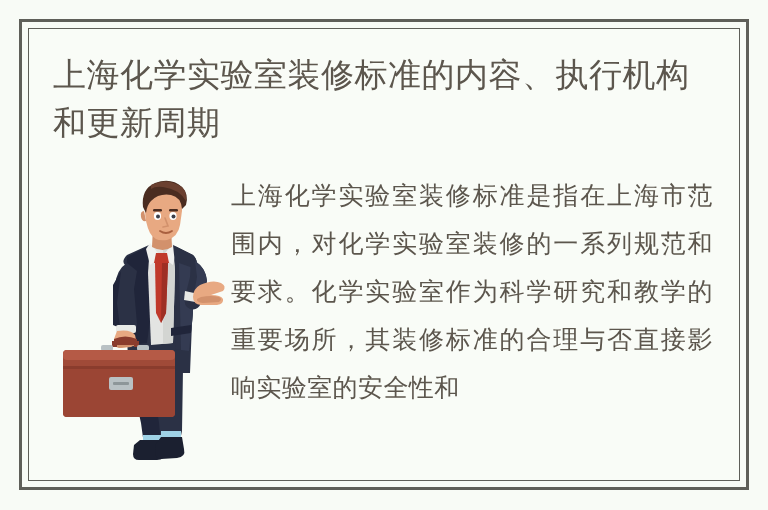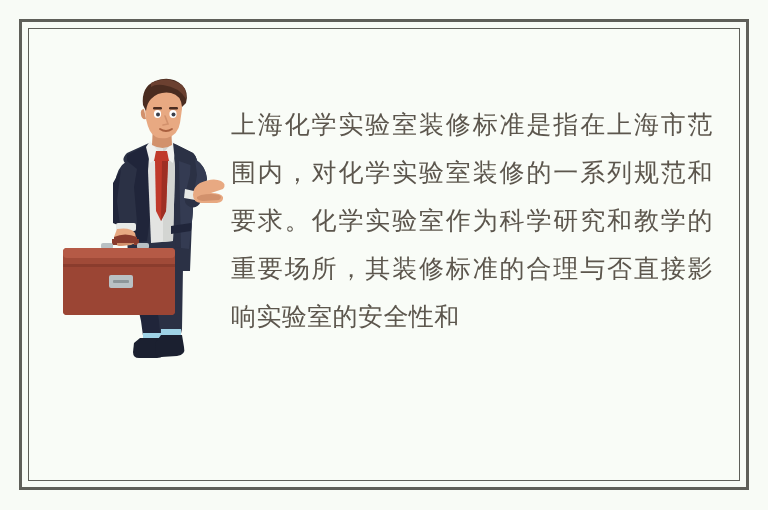--- a/index.html
+++ b/index.html
@@ -52,22 +52,22 @@
     font-size: 33px;
     line-height: 48px;
     font-weight: 400;
     letter-spacing: 0.5px;
     color: #5c564d;
     white-space: pre-line;
   }
 
   .article-body-row {
     display: flex;
-    align-items: center;
-    margin-top: 20px;
+    align-items: flex-start;
+    margin-top: 26px;
   }
 
   .figure-wrap {
     flex: 0 0 180px;
     width: 180px;
     height: 300px;
     position: relative;
   }
 
   .figure-wrap svg {
@@ -90,20 +90,21 @@
     margin-top: -2px;
   }
 </style>
 </head>
 <body>
 
 <div class="card">
   <div class="card-inner">
     <div class="content">
 
+      <h1 class="article-title">上海化学实验室装修标准的内容、执行机构和更新周期</h1>
 
       <div class="article-body-row">
 
         <div class="figure-wrap">
           <svg viewBox="0 0 180 300" xmlns="http://www.w3.org/2000/svg" aria-hidden="true">
 
             <path d="M78 196 L118 196 L116 262 L112 272 L93 272 L90 250 Z" fill="#20253a"></path>
 
             <path d="M100 196 L132 196 L131 258 L128 272 L110 272 L108 250 Z" fill="#2b3145"></path>
 

